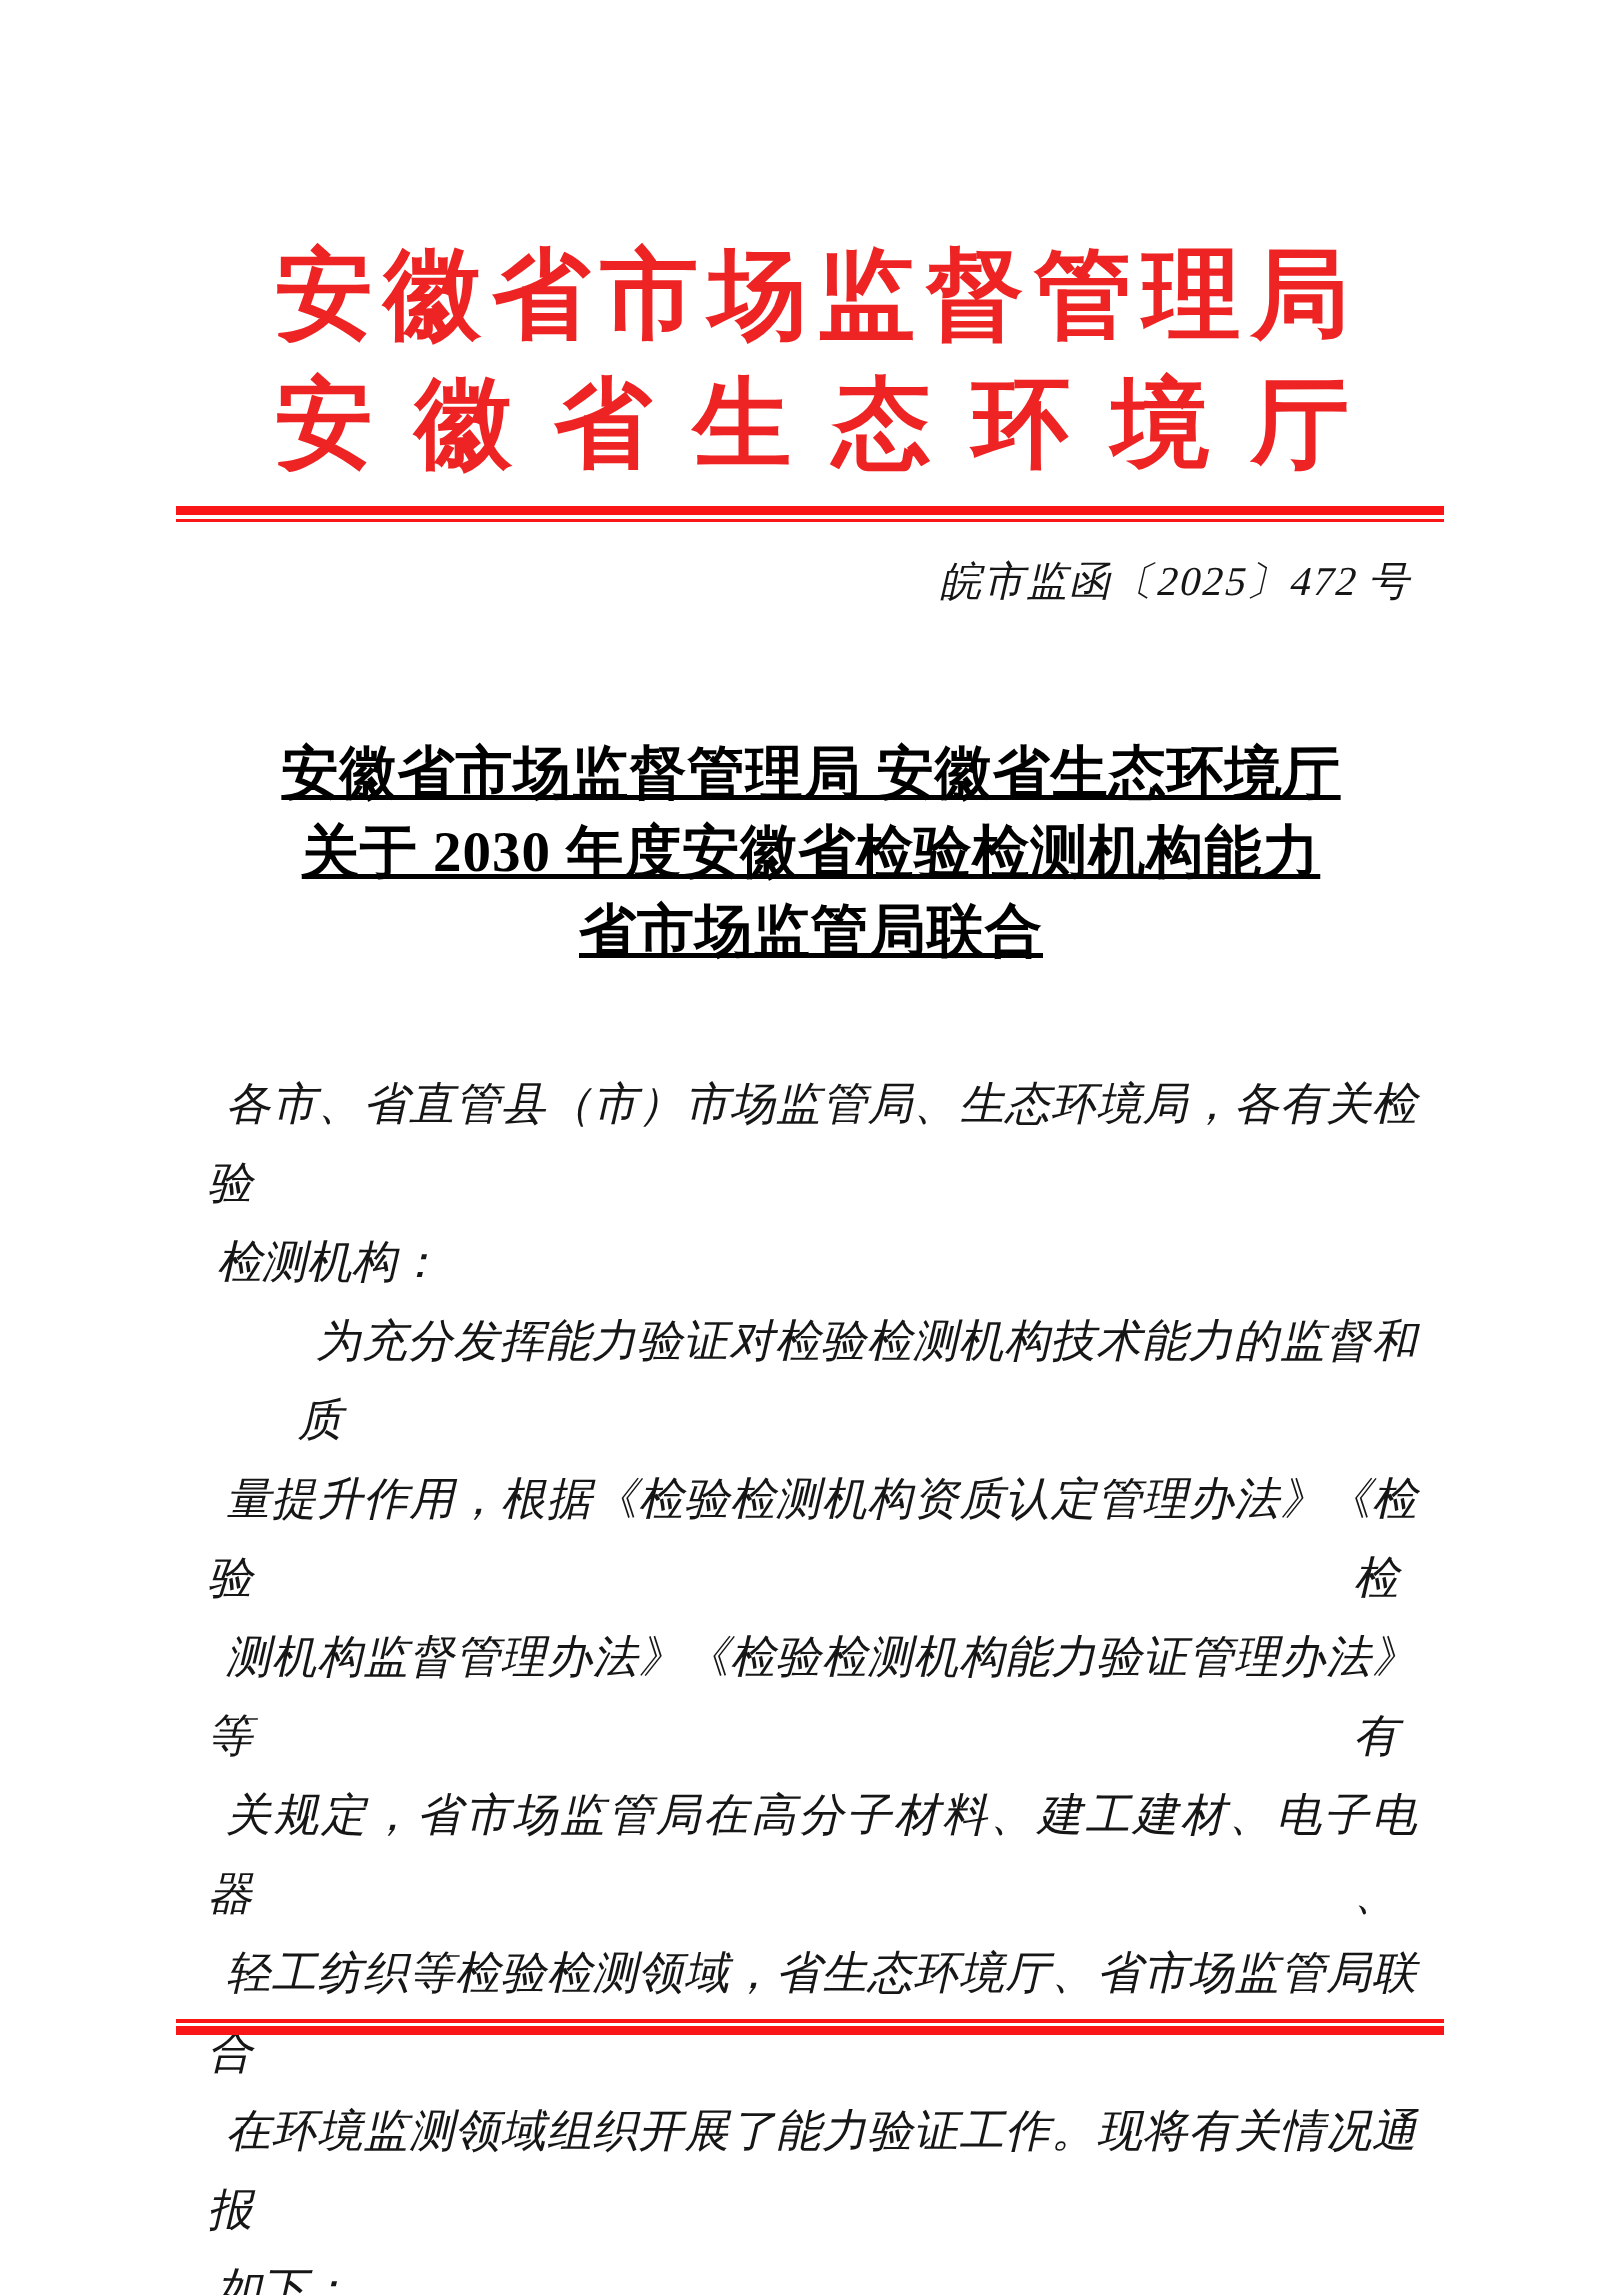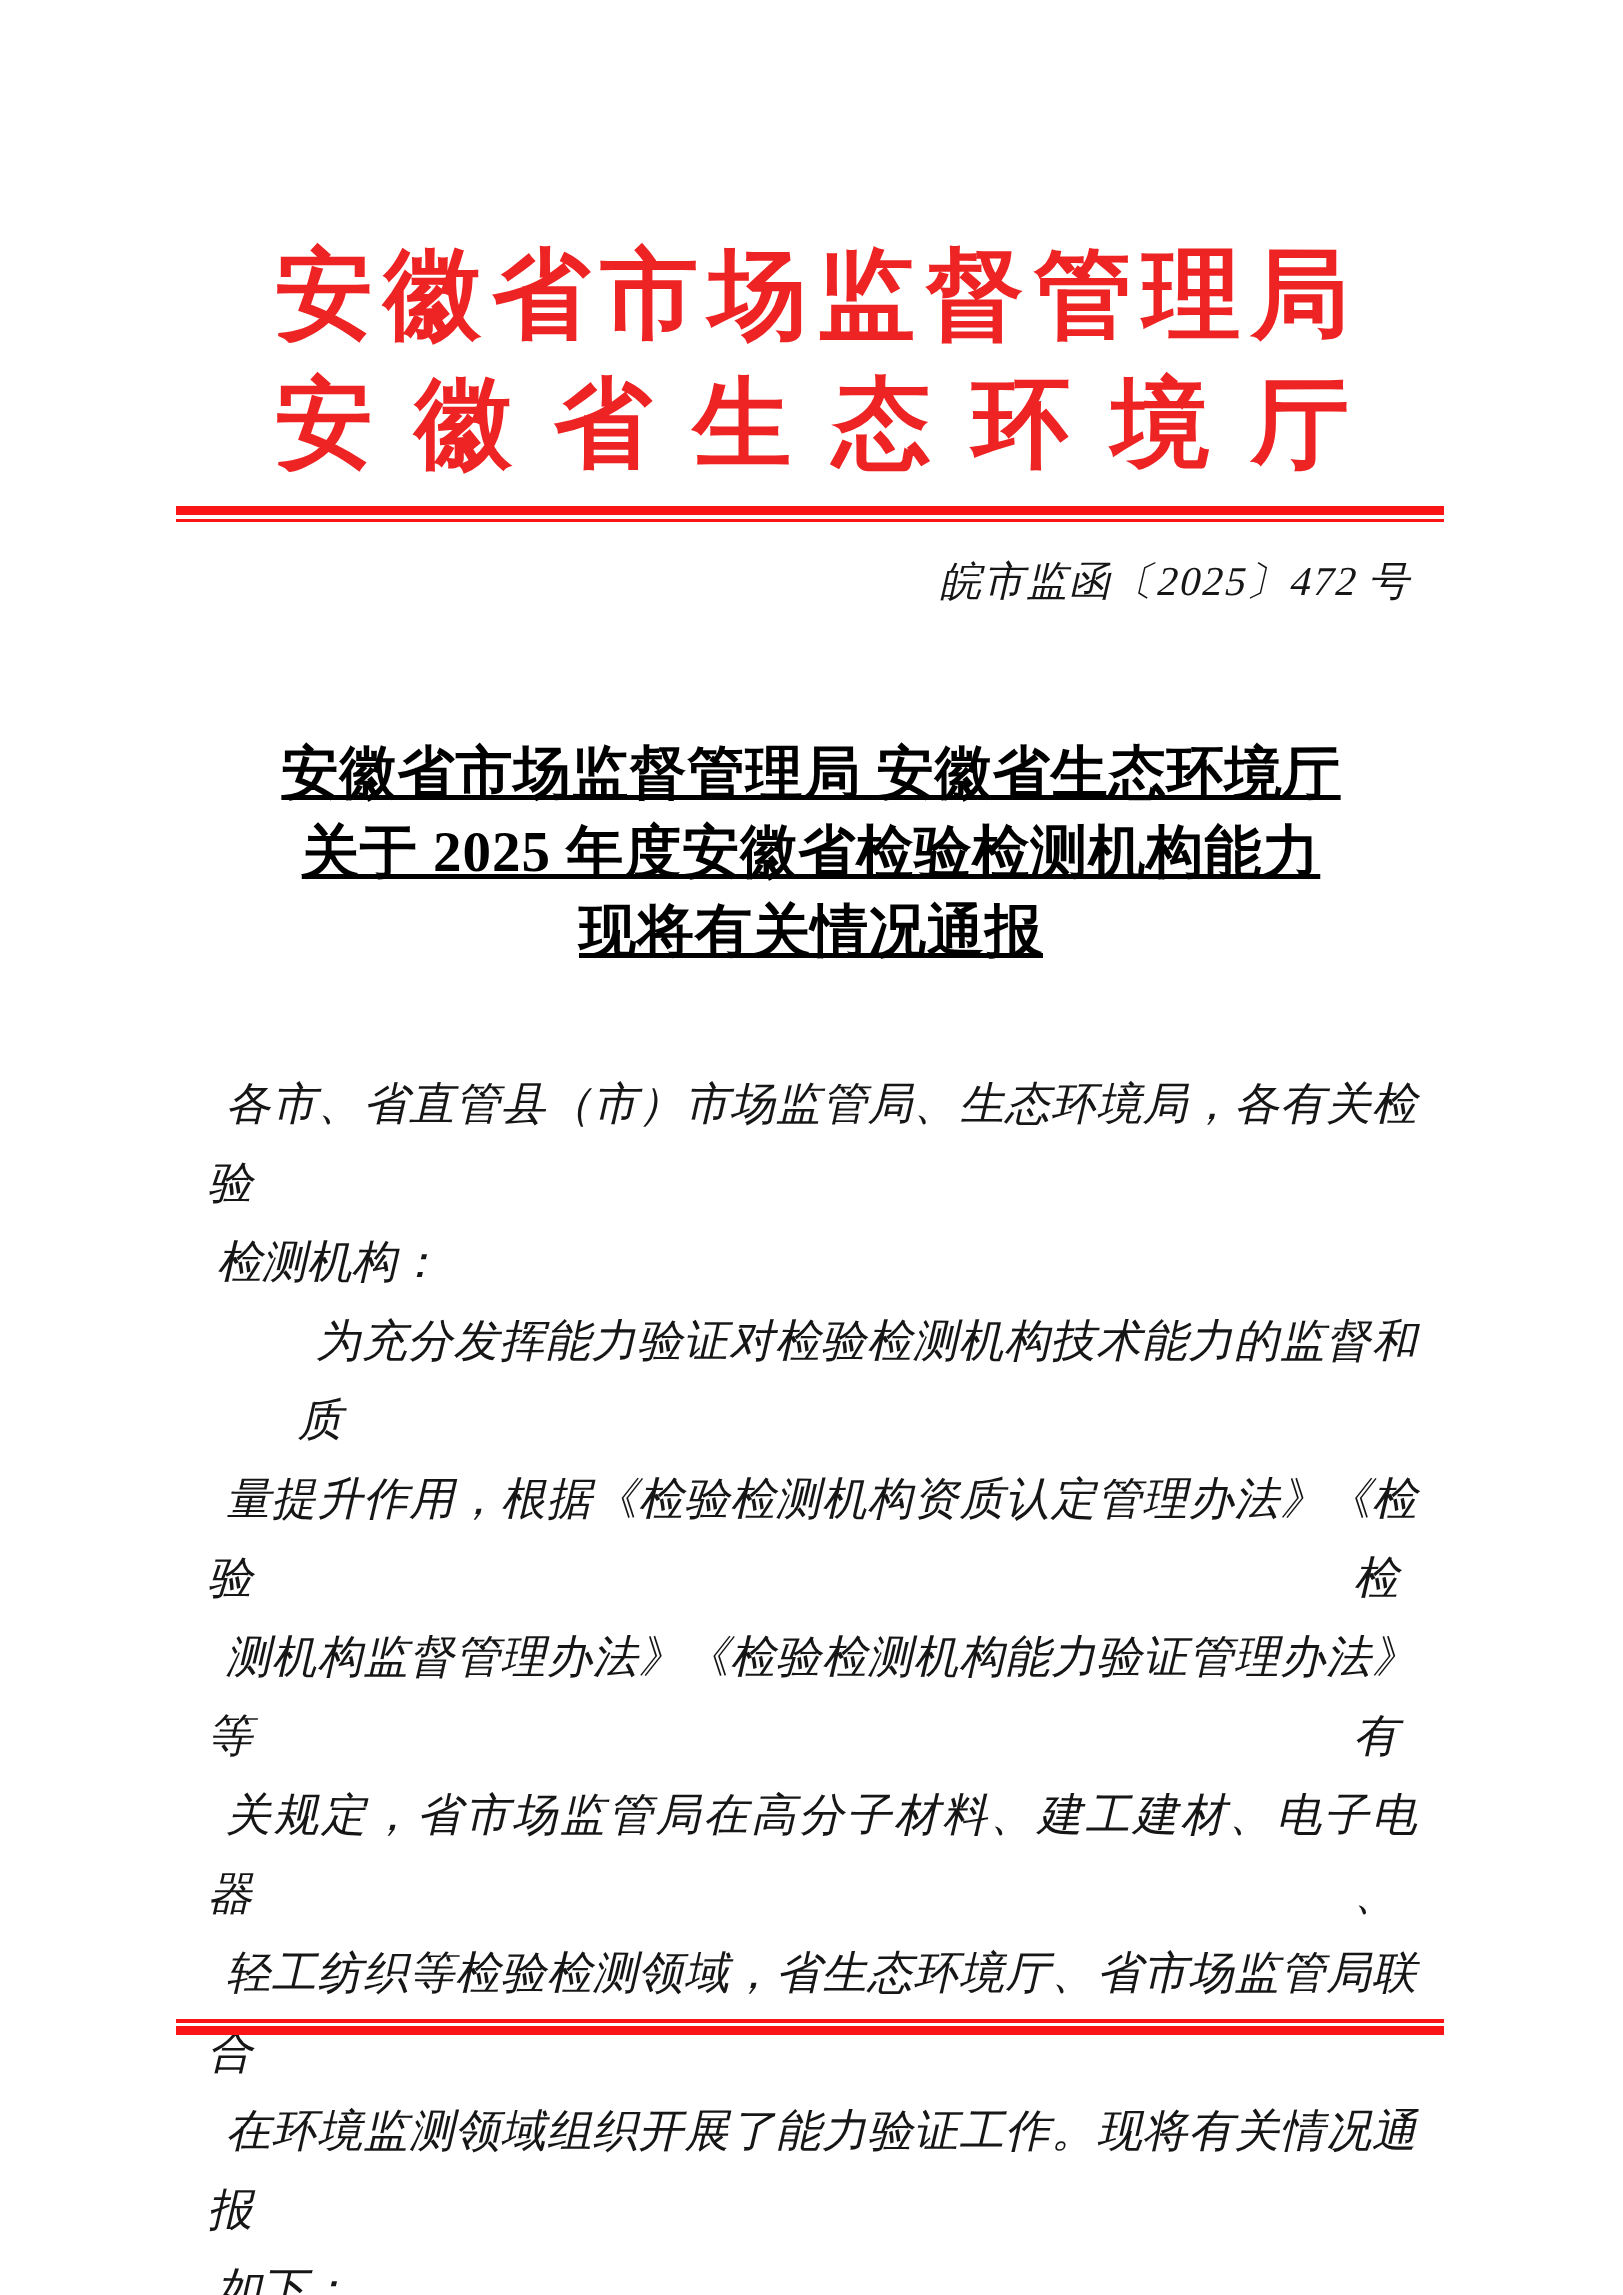--- a/index.html
+++ b/index.html
@@ -67,22 +67,22 @@
   <div id="rule-top" class="rule">
     <div class="thick"></div>
     <div class="gap"></div>
     <div class="thin"></div>
   </div>
 
   <div id="doc-number">皖市监函〔2025〕472 号</div>
 
   <div id="title-block">
     <div>安徽省市场监督管理局 安徽省生态环境厅</div>
-    <div>关于 2025 年度安徽省检验检测机构能力</div>
-    <div>现将有关情况通报</div>
+    <div>关于 2030 年度安徽省检验检测机构能力</div>
+    <div>省市场监管局联合</div>
   </div>
 
   <div id="body-block">
     <div class="bl j sk">各市、省直管县（市）市场监管局、生态环境局，各有关检验</div>
     <div class="bl sk">检测机构：</div>
     <div class="bl j sk ind">为充分发挥能力验证对检验检测机构技术能力的监督和质</div>
     <div class="bl j sk">量提升作用，根据《检验检测机构资质认定管理办法》《检验检</div>
     <div class="bl j sk">测机构监督管理办法》《检验检测机构能力验证管理办法》等有</div>
     <div class="bl j sk">关规定，省市场监管局在高分子材料、建工建材、电子电器、</div>
     <div class="bl j sk">轻工纺织等检验检测领域，省生态环境厅、省市场监管局联合</div>

